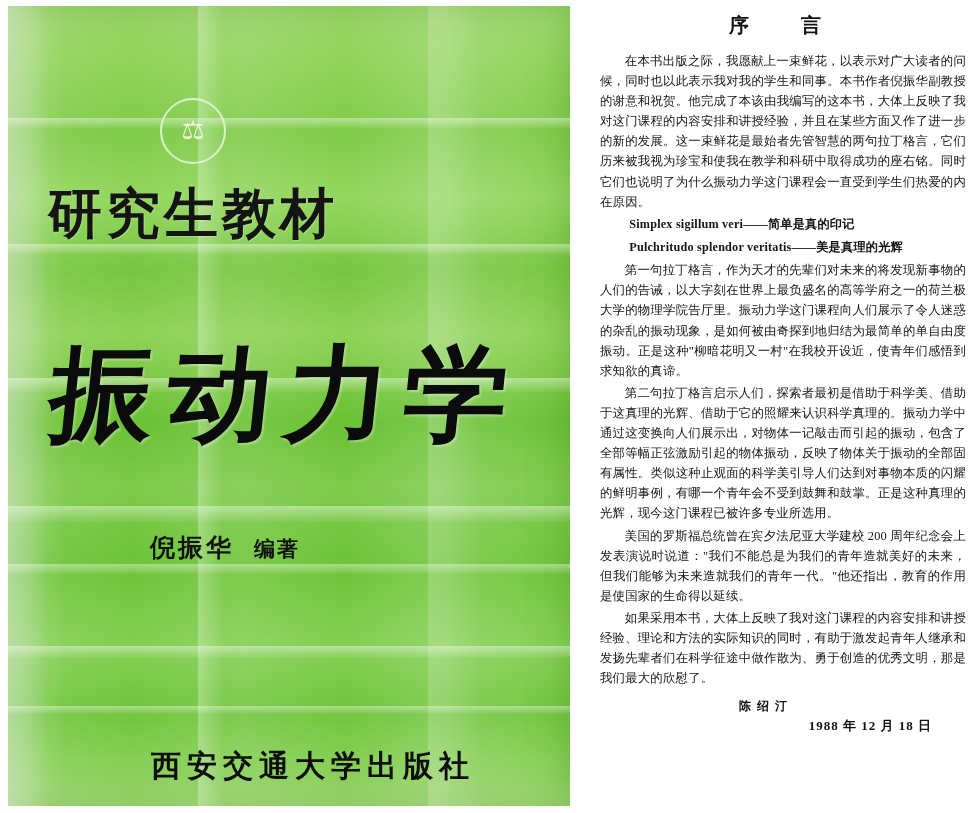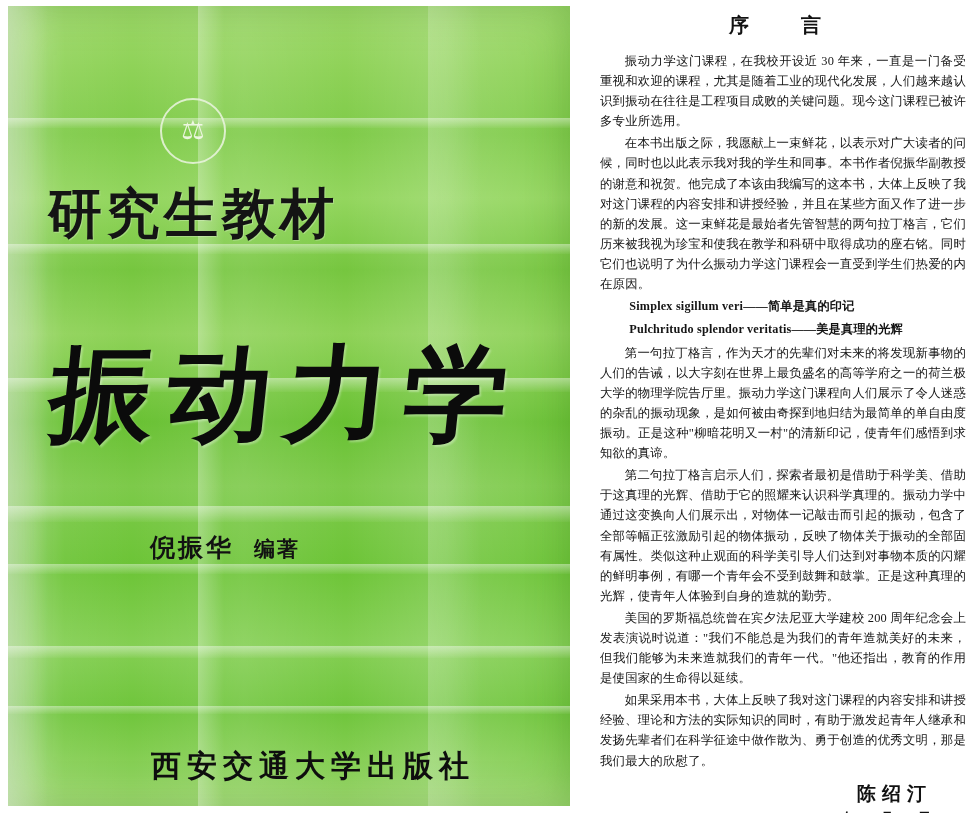--- a/index.html
+++ b/index.html
@@ -185,22 +185,23 @@
     letter-spacing: 0.3px;
   }
   .signature {
     margin-top: 10px;
     text-align: right;
     padding-right: 34px;
   }
   .signature .name {
     font-family: Liberation Serif, serif;
     font-weight: bold;
-    font-size: 19px;
+    font-size: 12px;
     letter-spacing: 6px;
+    text-align: center;
   }
   .signature .date {
     font-family: "Liberation Serif", serif;
     font-weight: bold;
     font-size: 13px;
     letter-spacing: 1px;
     margin-top: 2px;
   }
 </style>
 </head>
@@ -229,28 +230,27 @@
     <div class="cover-author">
       <span>倪振华</span><span class="role">编著</span>
     </div>
 
     <div class="cover-publisher">西安交通大学出版社</div>
   </div>
 
   <div class="preface">
     <div class="preface-title">序　言</div>
 
-    <p>振动力学这门课程，在我校开设近 30 年来，一直是一门备受重视和欢迎的课程，尤其是随着工业的现代化发展，人们越来越认识到振动在往往是工程项目成败的关键问题。现今这门课程已被许多专业所选用。</p>
     <p>在本书出版之际，我愿献上一束鲜花，以表示对广大读者的问候，同时也以此表示我对我的学生和同事。本书作者倪振华副教授的谢意和祝贺。他完成了本该由我编写的这本书，大体上反映了我对这门课程的内容安排和讲授经验，并且在某些方面又作了进一步的新的发展。这一束鲜花是最始者先管智慧的两句拉丁格言，它们历来被我视为珍宝和使我在教学和科研中取得成功的座右铭。同时它们也说明了为什么振动力学这门课程会一直受到学生们热爱的内在原因。</p>
 
     <p class="latin">Simplex sigillum veri——简单是真的印记</p>
     <p class="latin">Pulchritudo splendor veritatis——美是真理的光辉</p>
 
-    <p>第一句拉丁格言，作为天才的先辈们对未来的将发现新事物的人们的告诫，以大字刻在世界上最负盛名的高等学府之一的荷兰极大学的物理学院告厅里。振动力学这门课程向人们展示了令人迷惑的杂乱的振动现象，是如何被由奇探到地归结为最简单的单自由度振动。正是这种"柳暗花明又一村"的清新印记，使青年们感悟到求知欲的真谛。</p>
-    <p>第二句拉丁格言启示人们，探索者最初是借助于科学美、借助于这真理的光辉、借助于它的照耀来认识科学真理的。振动力学中通过这变换向人们展示出，对物体一记敲击而引起的振动，包含了全部等幅正弦激励引起的物体振动，反映了物体关于振动的全部固有属性。类似这种止观面的科学美引导人们达到对事物本质的闪耀的鲜明事例，有哪一个青年会不受到鼓舞和鼓掌。正是这种真理的光辉，使青年人体验到自身的造就的勤劳。</p>
+    <p>第一句拉丁格言，作为天才的先辈们对未来的将发现新事物的人们的告诫，以大字刻在世界上最负盛名的高等学府之一的荷兰极大学的物理学院告厅里。振动力学这门课程向人们展示了令人迷惑的杂乱的振动现象，是如何被由奇探到地归结为最简单的单自由度振动。正是这种"柳暗花明又一村"在我校开设近，使青年们感悟到求知欲的真谛。</p>
+    <p>第二句拉丁格言启示人们，探索者最初是借助于科学美、借助于这真理的光辉、借助于它的照耀来认识科学真理的。振动力学中通过这变换向人们展示出，对物体一记敲击而引起的振动，包含了全部等幅正弦激励引起的物体振动，反映了物体关于振动的全部固有属性。类似这种止观面的科学美引导人们达到对事物本质的闪耀的鲜明事例，有哪一个青年会不受到鼓舞和鼓掌。正是这种真理的光辉，现今这门课程已被许多专业所选用。</p>
     <p>美国的罗斯福总统曾在宾夕法尼亚大学建校 200 周年纪念会上发表演说时说道："我们不能总是为我们的青年造就美好的未来，但我们能够为未来造就我们的青年一代。"他还指出，教育的作用是使国家的生命得以延续。</p>
     <p>如果采用本书，大体上反映了我对这门课程的内容安排和讲授经验、理论和方法的实际知识的同时，有助于激发起青年人继承和发扬先辈者们在科学征途中做作散为、勇于创造的优秀文明，那是我们最大的欣慰了。</p>
 
     <div class="signature">
       <div class="name">陈绍汀</div>
       <div class="date">1988 年 12 月 18 日</div>
     </div>
   </div>
 
 </div>

